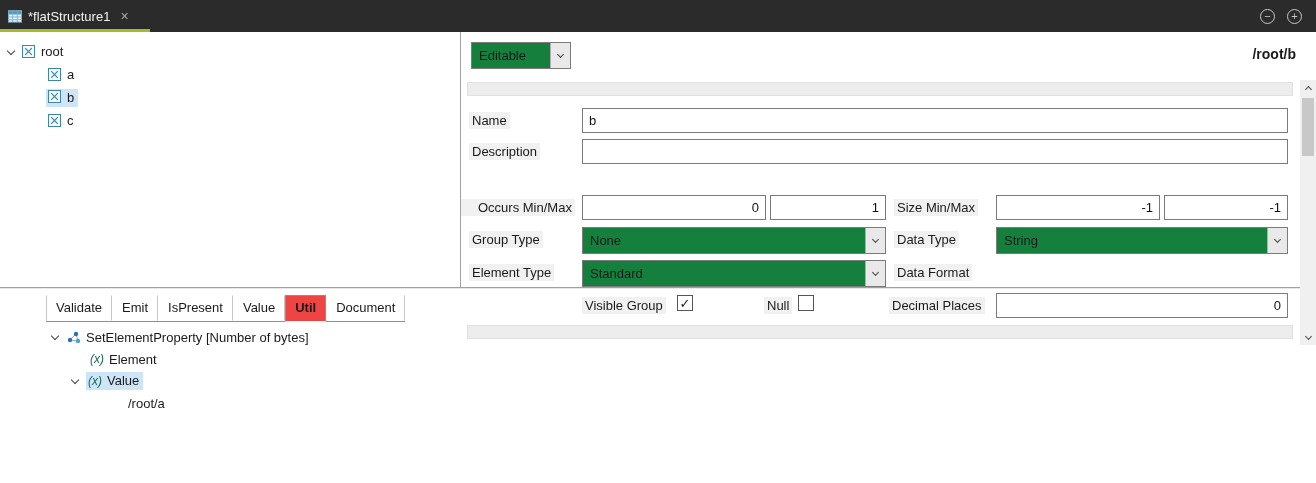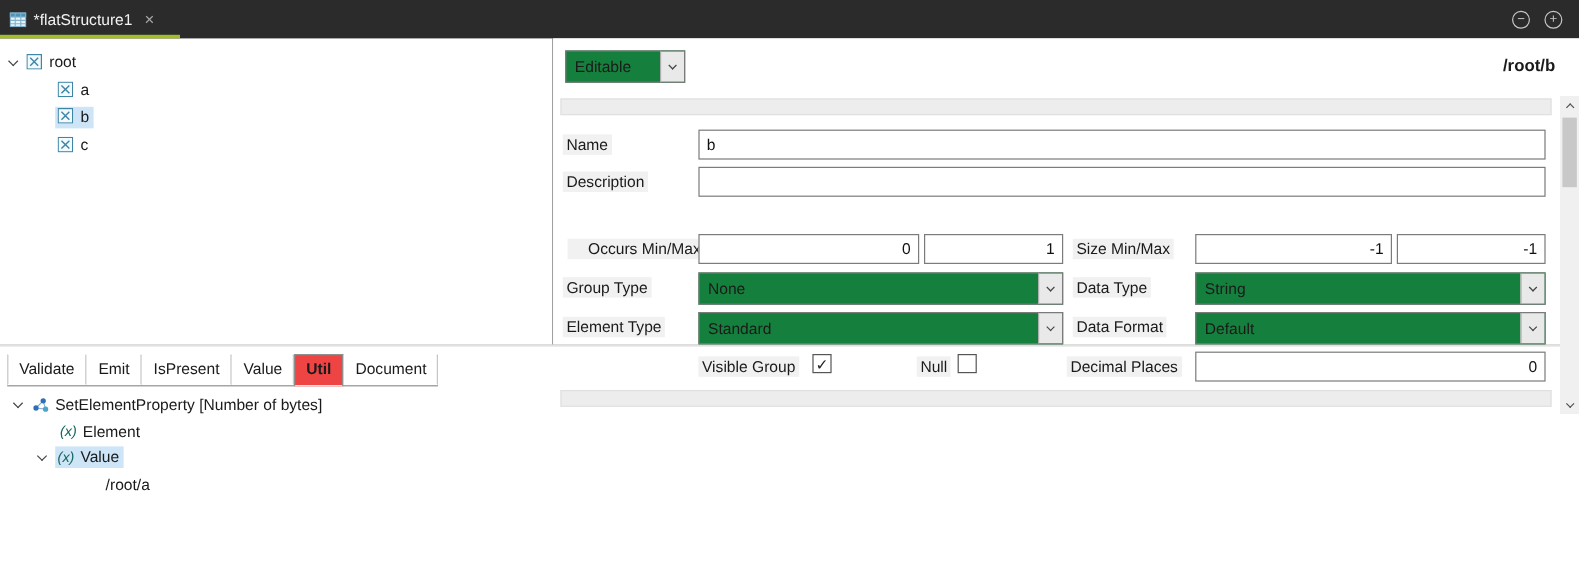--- a/index.html
+++ b/index.html
@@ -42,21 +42,21 @@
   .note { position:absolute; white-space:nowrap; }
 
   
   .vscroll { position:absolute; right:0; top:48px; width:16px; height:265px; background:#f0f0f0; display:flex; flex-direction:column; }
   .sbtn { height:16px; display:flex; align-items:center; justify-content:center; flex:none; }
   .sbtn .chev { width:5px; height:5px; border-width:1.3px; border-color:#505050; }
   .strack { flex:1; position:relative; }
   .sthumb { position:absolute; left:2px; right:2px; top:2px; height:58px; background:#c8c8c8; }
 
   
-  .bottom { height:131px; background:#fff; border-top:1px solid #e8e8e8; }
+  .bottom { height:131px; background:#fff; border-top:1px solid #e8e8e8;padding-left:40px; }
   .tabbar { display:flex; width:fit-content; margin:6px 0 0 6px; border-bottom:1px solid #8f8f8f; }
   .btab { padding:4px 9px 5px 9px; border:1px solid transparent; border-right:1px solid #c6c6c6; white-space:nowrap; }
   .btab:first-child { border-left:1px solid #c6c6c6; }
   .btab.active { border:1px solid #8f8f8f; border-bottom:1px solid #fff; margin-bottom:-1px; font-weight:bold; background:#ef4444; }
   .rules { margin-top:4px; }
 </style>
 </head>
 <body>
 
 <div class="app">
@@ -136,21 +136,21 @@
 
       <div class="hbar" style="left:6px; top:50px; width:826px;"></div>
 
       <span class="lbl" style="left:8px; top:80px;">Name</span>
       <input class="txt" style="left: 121px; top: 76px; width: 706px;" value="b">
 
       <span class="lbl" style="left:8px; top:111px;">Description</span>
       <input class="txt" style="left: 121px; top: 107px; width: 706px;" value="">
 
 
-      <span class="lbl" style="left:12px; top:167px;padding-left:17px;">Occurs Min/Max</span>
+      <span class="lbl" style="left:0; top:167px;padding-left:17px;">Occurs Min/Max</span>
       <input class="txt num" style="left: 121px; top: 163px; width: 184px;" value="0">
       <input class="txt num" style="left: 309px; top: 163px; width: 116px;" value="1">
       <span class="lbl" style="left:433px; top:167px;">Size Min/Max</span>
       <input class="txt num" style="left: 535px; top: 163px; width: 164px;" value="-1">
       <input class="txt num" style="left: 703px; top: 163px; width: 124px;" value="-1">
 
       <span class="lbl" style="left:8px; top:199px;">Group Type</span>
       <div class="combo" style="left:121px; top:195px; width:304px;">
         <span class="ctext">None</span>
         <span class="cbtn">
@@ -166,26 +166,20 @@
       </div>
 
       <span class="lbl" style="left:8px; top:232px;">Element Type</span>
       <div class="combo" style="left:121px; top:228px; width:304px;">
         <span class="ctext">Standard</span>
         <span class="cbtn">
             <span class="chev down"></span>
           </span>
       </div>
       <span class="lbl" style="left:433px; top:232px;">Data Format</span>
-      <div class="combo" style="left:535px; top:228px; width:292px;">
-        <span class="ctext">Default</span>
-        <span class="cbtn">
-            <span class="chev down"></span>
-          </span>
-      </div>
 
       <span class="lbl" style="left:121px; top:265px;">Visible Group</span>
       <span class="cbx" style="left:216px; top:263px;">
           <span>✓</span>
         </span>
       <span class="lbl" style="left:303px; top:265px;">Null</span>
       <span class="cbx" style="left:337px; top:263px;">
           <span></span>
         </span>
       <span class="lbl" style="left:428px; top:265px;">Decimal Places</span>

